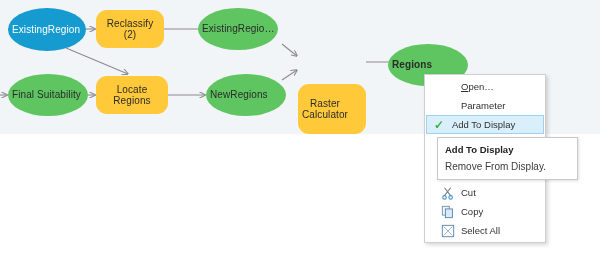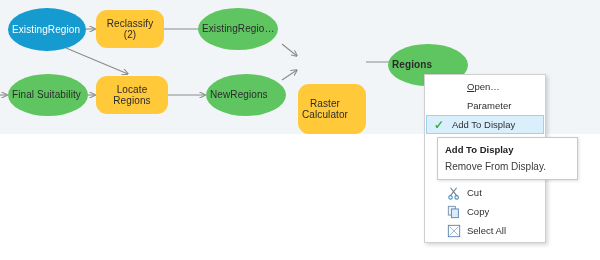--- a/index.html
+++ b/index.html
@@ -88,21 +88,21 @@
     z-index: 10;
   }
 
   .menu-item {
     position: relative;
     height: 19px;
     display: flex;
     align-items: center;
     font-size: 9.5px;
     color: #2f2f2f;
-    padding-left: 18px;
+    padding-left: 12px;
     box-sizing: border-box;
   }
 
   .menu-item .mi-icon {
     width: 22px;
     min-width: 22px;
     height: 17px;
     display: flex;
     align-items: center;
     justify-content: center;

